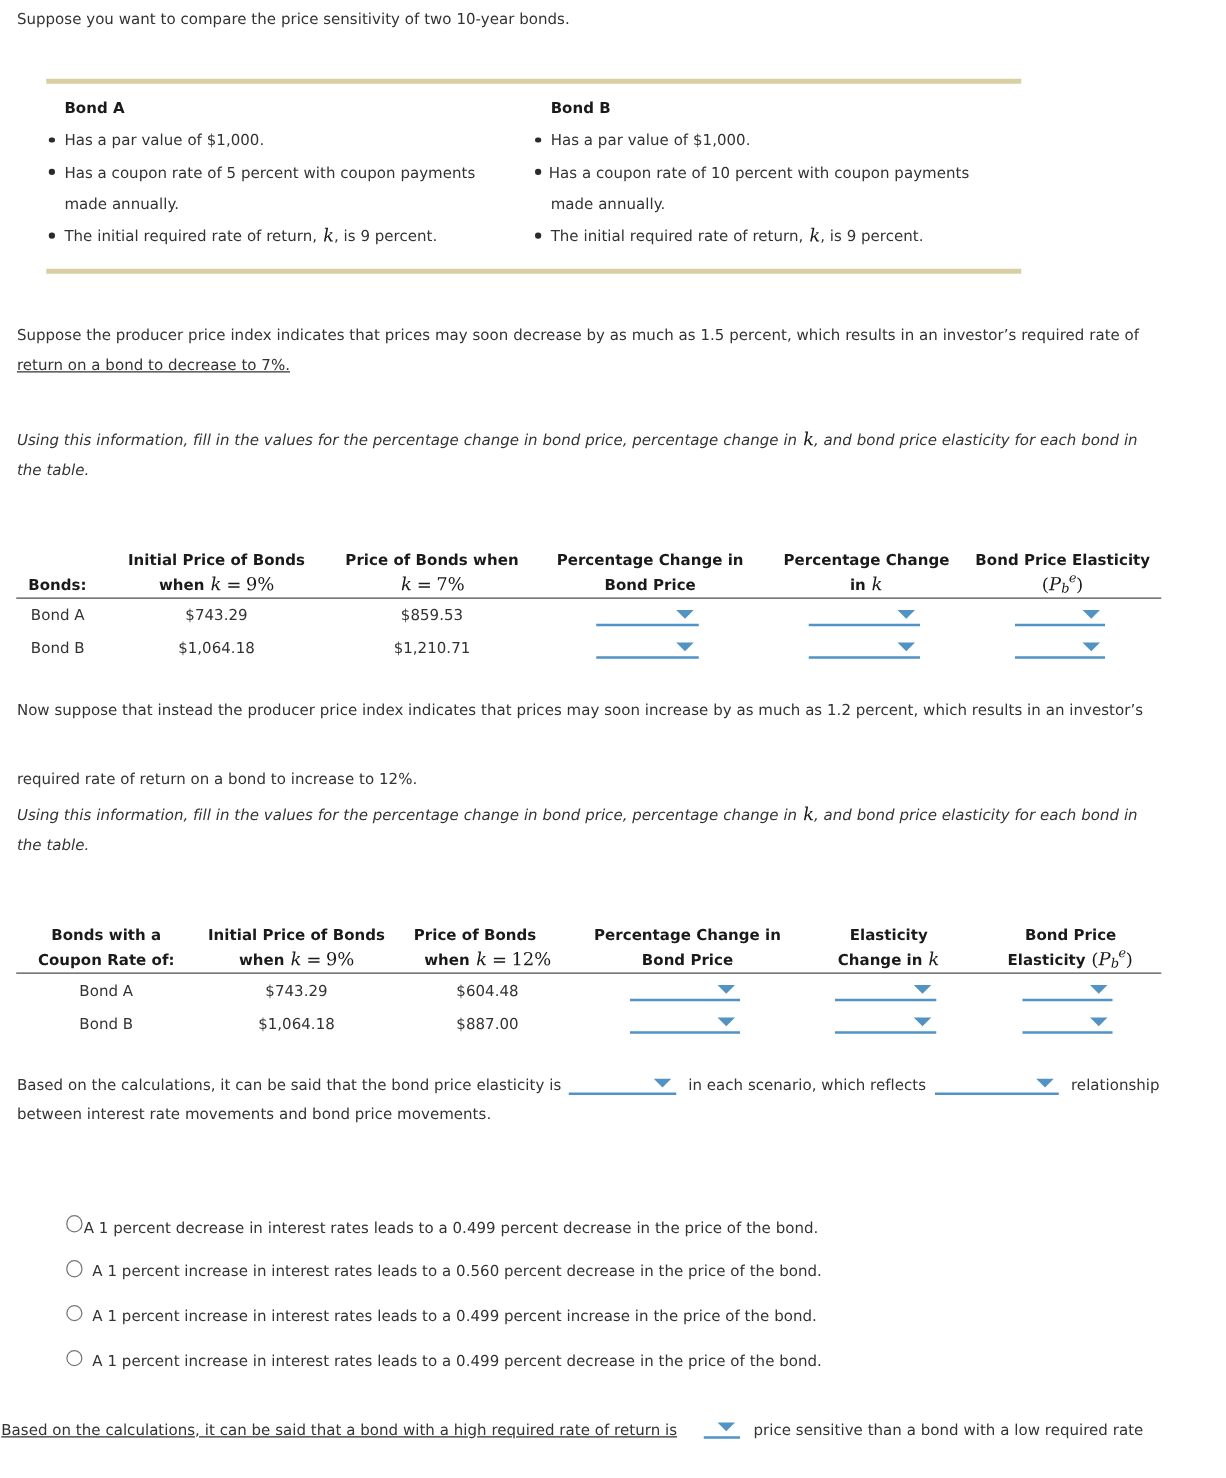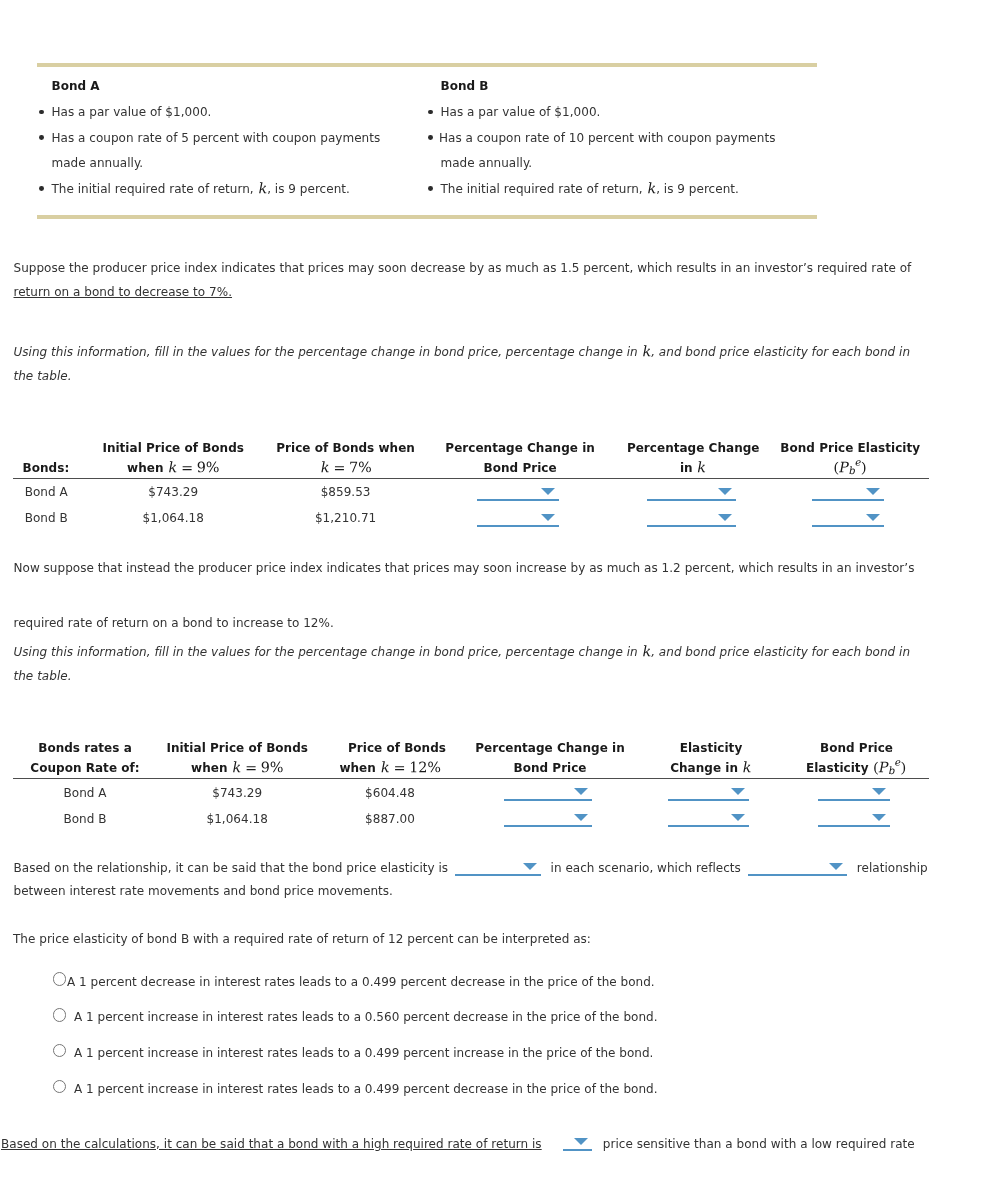--- a/index.html
+++ b/index.html
@@ -23,20 +23,21 @@
   .ddcar{position:absolute;width:0;height:0;
          border-left:7px solid transparent;border-right:7px solid transparent;}
   .radio{position:absolute;width:13.4px;height:13.4px;border:1px solid #767676;
          border-radius:50%;background:#ffffff;box-sizing:border-box;}
 </style>
 </head>
 <body>
 
 <div class="page" id="page">
 
+  <div class="tx" style="left:13.5px;top:8px">Suppose you want to compare the price sensitivity of two 10-year bonds.</div>
 
   <div class="divider" style="left:37px;top:62.6px;width:780px;background:#d9cfa2"></div>
   <div id="bond-box">
       <div class="tx bd" style="left:51.5px;top:79px">Bond A</div>
       <div class="bul" style="left:39.1px;top:109.6px"></div>
       <div class="tx " style="left:51.5px;top:105px;">Has a par value of $1,000.</div>
       <div class="bul" style="left:39.1px;top:135.4px"></div>
       <div class="tx " style="left:51.5px;top:130.8px;">Has a coupon rate of 5 percent with coupon payments</div>
       <div class="tx " style="left:51.5px;top:155.8px;">made annually.</div>
       <div class="bul" style="left:39.1px;top:186.1px"></div>
@@ -135,30 +136,30 @@
       <div class="tx " style="left:13.5px;top:616px;">required rate of return on a bond to increase to 12%.</div>
     </div>
   <div id="instr2">
       <div class="tx it" style="left:13.5px;top:645.2px;">Using this information, fill in the values for the percentage change in bond price, percentage change in <svg class="m" width="9.6" height="14.6" viewBox="0 -11.15 9.6 14.6" style="vertical-align:-3.43px">
           <path d="M588 52 578 0H434L293 265L209 199L170 0H80L218 708H132L142 760H318L222 265L480 467H405L415 519H561L551 467L369 324L513 52Z" transform="translate(0.00,0.00) scale(0.01430,-0.01430)"></path>
         </svg>, and bond price elasticity for each bond in</div>
       <div class="tx it" style="left:13.5px;top:668.9000000000001px;">the table.</div>
     </div>
 
   <div id="table2">
-      <div class="tx bd" style="left:85px;top:740.5px;transform:translateX(-50%)">Bonds rates a</div>
+      <div class="tx bd" style="left:85px;top:740.5px;transform:translateX(-50%)">Bonds with a</div>
       <div class="tx bd" style="left:85px;top:761px;transform:translateX(-50%)">Coupon Rate of:</div>
       <div class="tx bd" style="left:237.2px;top:740.5px;transform:translateX(-50%)">Initial Price of Bonds</div>
       <div class="tx bd" style="left:237.2px;top:761px;transform:translateX(-50%)">when <svg class="m" width="51.5" height="14.6" viewBox="0 -11.15 51.5 14.6" style="vertical-align:-3.43px">
           <path d="M588 52 578 0H434L293 265L209 199L170 0H80L218 708H132L142 760H318L222 265L480 467H405L415 519H561L551 467L369 324L513 52Z" transform="translate(0.00,0.00) scale(0.01430,-0.01430)"></path>
           <path d="M708 335H80V415H708ZM708 135H80V215H708Z" transform="translate(13.56,0.00) scale(0.01430,-0.01430)"></path>
           <path d="M452 492Q452 590 415 642Q377 694 309.0 694.0Q241 694 203 644Q166 594 166.0 498.0Q166 402 203 352Q241 302 309 302Q378 302 415.0 351.0Q452 400 452 492ZM569 387Q569 195 490 91Q412 -14 269 -14Q227 -14 188 -7Q143 1 101 15V136H156Q162 88 194 60Q226 34 279 34Q375 34 420 106Q466 176 468 327Q435 290 392 272Q350 254 297 254Q189 254 126 320Q63 384 63 498Q63 608 131 676Q198 742 313 742Q437 742 503.0 650.0Q569 558 569 387Z" transform="translate(28.83,0.00) scale(0.01430,-0.01430)"></path>
           <path d="M392 544Q392 451 346 398Q301 345 223.0 345.0Q145 345 100 398Q55 452 55 544Q55 636 100 688Q146 742 223.0 742.0Q300 742 346 688Q392 636 392 544ZM740 742 284 -14H210L666 742ZM895 184Q895 92 850 40Q804 -14 727 -14Q649 -14 604 40Q558 92 558 184Q558 277 604 330Q649 383 727 383Q804 383 850 329Q895 275 895 184ZM817 184Q817 256 793 298Q769 339 727 339Q686 339 660 298Q636 258 636 184Q636 111 660 72Q685 31 727 31Q770 31 793 72Q817 111 817 184ZM290 656Q266 697 224 697Q180 697 157 656Q133 617 133 543Q133 470 158 430Q182 389 224.0 389.0Q266 389 290 430Q314 470 314.0 543.0Q314 616 290 656Z" transform="translate(37.92,0.00) scale(0.01430,-0.01430)"></path>
         </svg></div>
-      <div class="tx bd" style="left:397px;top:740.5px;transform:translateX(-50%)">Price of Bonds</div>
+      <div class="tx bd" style="left:380px;top:740.5px;transform:translateX(-50%)">Price of Bonds</div>
       <div class="tx bd" style="left:390px;top:761px;transform:translateX(-50%)">when <svg class="m" width="60.6" height="14.6" viewBox="0 -11.15 60.6 14.6" style="vertical-align:-3.43px">
           <path d="M588 52 578 0H434L293 265L209 199L170 0H80L218 708H132L142 760H318L222 265L480 467H405L415 519H561L551 467L369 324L513 52Z" transform="translate(0.00,0.00) scale(0.01430,-0.01430)"></path>
           <path d="M708 335H80V415H708ZM708 135H80V215H708Z" transform="translate(13.56,0.00) scale(0.01430,-0.01430)"></path>
           <path d="M494 0H142V52H269V658L122 563V627L300 742H367V52H494Z" transform="translate(28.83,0.00) scale(0.01430,-0.01430)"></path>
           <path d="M538 0H68V53L289 274Q359 344 394 408Q425 473 425 537Q425 612 386 652Q348 694 281 694Q211 694 173 659Q136 625 128 555H73V685Q124 712 178 728Q232 742 282 742Q397 742 462 687Q528 632 528 537Q528 429 378 281Q366 270 361 264L177 80H481V170H538Z" transform="translate(37.92,0.00) scale(0.01430,-0.01430)"></path>
           <path d="M392 544Q392 451 346 398Q301 345 223.0 345.0Q145 345 100 398Q55 452 55 544Q55 636 100 688Q146 742 223.0 742.0Q300 742 346 688Q392 636 392 544ZM740 742 284 -14H210L666 742ZM895 184Q895 92 850 40Q804 -14 727 -14Q649 -14 604 40Q558 92 558 184Q558 277 604 330Q649 383 727 383Q804 383 850 329Q895 275 895 184ZM817 184Q817 256 793 298Q769 339 727 339Q686 339 660 298Q636 258 636 184Q636 111 660 72Q685 31 727 31Q770 31 793 72Q817 111 817 184ZM290 656Q266 697 224 697Q180 697 157 656Q133 617 133 543Q133 470 158 430Q182 389 224.0 389.0Q266 389 290 430Q314 470 314.0 543.0Q314 616 290 656Z" transform="translate(47.02,0.00) scale(0.01430,-0.01430)"></path>
         </svg></div>
       <div class="tx bd" style="left:550px;top:740.5px;transform:translateX(-50%)">Percentage Change in</div>
       <div class="tx bd" style="left:550px;top:761px;transform:translateX(-50%)">Bond Price</div>
       <div class="tx bd" style="left:711px;top:740.5px;transform:translateX(-50%)">Elasticity</div>
@@ -200,35 +201,34 @@
         <div class="ddcar" style="left:62.8px;top:1px;border-top:7px solid #5193c5"></div>
         <div class="ddline" style="left:0;top:12px;width:80.8px;background:#5193c5"></div>
       </div>
       <div class="dd" style="left:818.15px;top:812.6px;width:71.7px;height:14px">
         <div class="ddcar" style="left:53.7px;top:1px;border-top:7px solid #5193c5"></div>
         <div class="ddline" style="left:0;top:12px;width:71.7px;background:#5193c5"></div>
       </div>
     </div>
 
   <div id="conclusion1">
-      <div class="tx " style="left:13.5px;top:860.5px;">Based on the relationship, it can be said that the bond price elasticity is</div>
+      <div class="tx " style="left:13.5px;top:860.5px;">Based on the calculations, it can be said that the bond price elasticity is</div>
       <div class="dd" style="left:455.2px;top:862px;width:86px;height:14px">
         <div class="ddcar" style="left:68px;top:1px;border-top:7px solid #5193c5"></div>
         <div class="ddline" style="left:0;top:12px;width:86px;background:#5193c5"></div>
       </div>
       <div class="tx " style="left:550.6px;top:860.5px;">in each scenario, which reflects</div>
       <div class="dd" style="left:748.1px;top:862px;width:99px;height:14px">
         <div class="ddcar" style="left:81px;top:1px;border-top:7px solid #5193c5"></div>
         <div class="ddline" style="left:0;top:12px;width:99px;background:#5193c5"></div>
       </div>
       <div class="tx " style="left:856.8px;top:860.5px;">relationship</div>
       <div class="tx " style="left:13.5px;top:884.3px;">between interest rate movements and bond price movements.</div>
     </div>
 
-  <div class="tx" style="left:13px;top:932px">The price elasticity of bond B with a required rate of return of 12 percent can be interpreted as:</div>
   <div id="options">
       <div class="radio" style="left:52.6px;top:972.4px;border-color:#767676"></div>
       <div class="tx" style="left:67px;top:974.6px">A 1 percent decrease in interest rates leads to a 0.499 percent decrease in the price of the bond.</div>
       <div class="radio" style="left:52.6px;top:1008.2px;border-color:#767676"></div>
       <div class="tx" style="left:73.9px;top:1010.4px">A 1 percent increase in interest rates leads to a 0.560 percent decrease in the price of the bond.</div>
       <div class="radio" style="left:52.6px;top:1044.0px;border-color:#767676"></div>
       <div class="tx" style="left:73.9px;top:1046.2px">A 1 percent increase in interest rates leads to a 0.499 percent increase in the price of the bond.</div>
       <div class="radio" style="left:52.6px;top:1079.8px;border-color:#767676"></div>
       <div class="tx" style="left:73.9px;top:1082.0px">A 1 percent increase in interest rates leads to a 0.499 percent decrease in the price of the bond.</div>
     </div>

